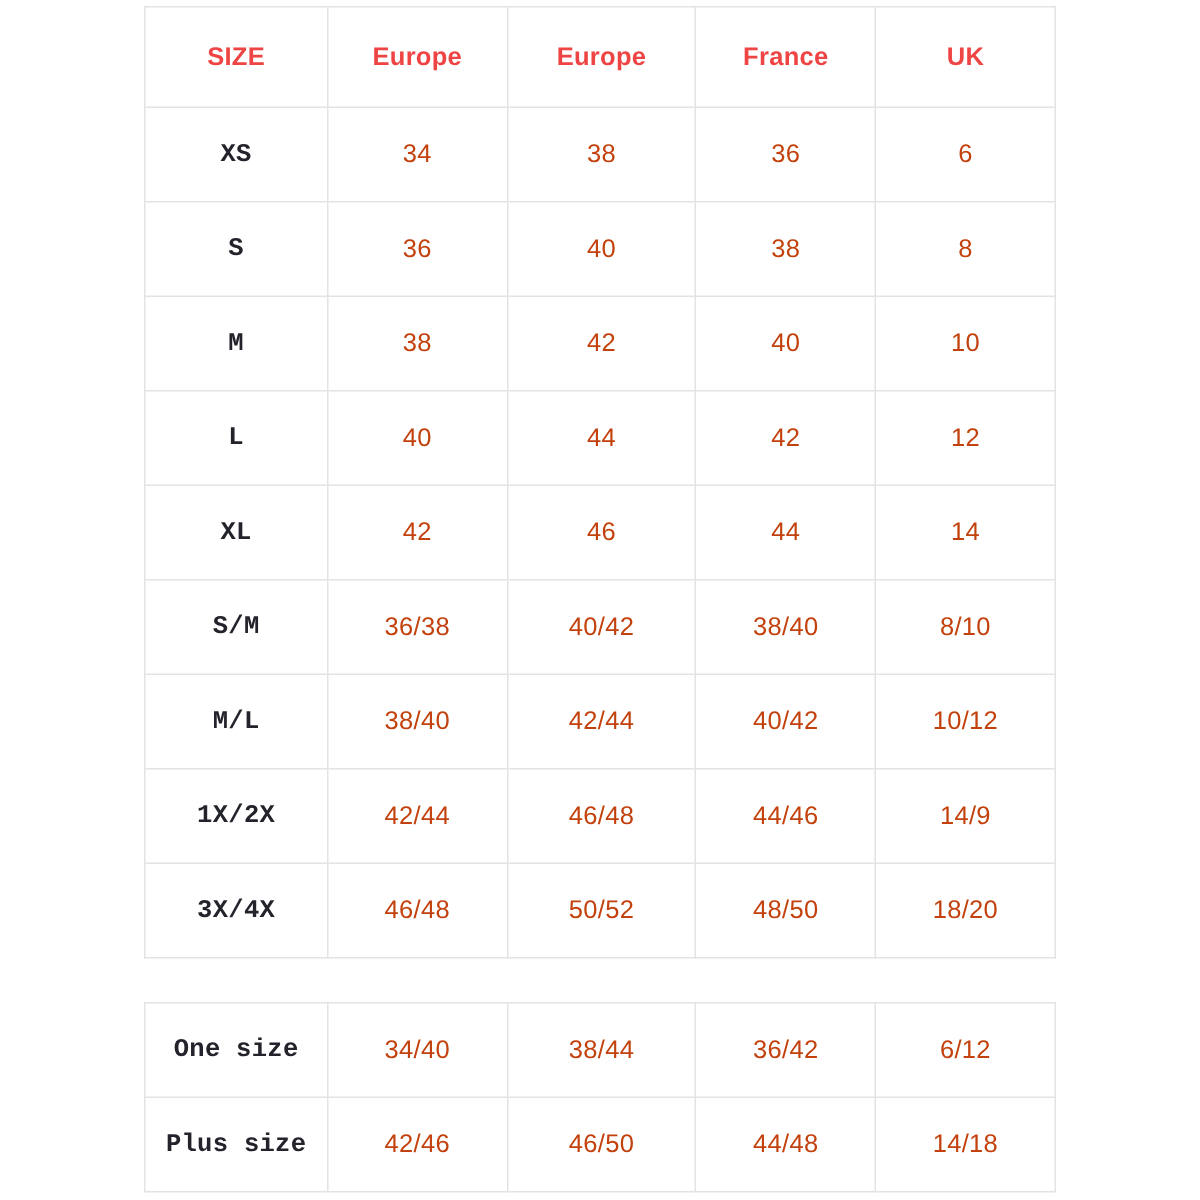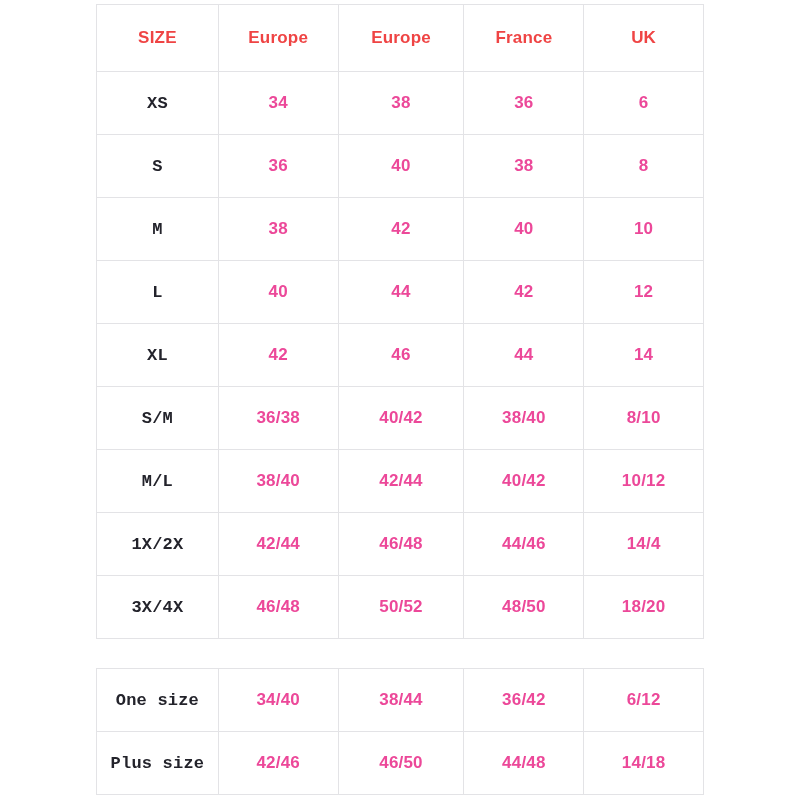--- a/index.html
+++ b/index.html
@@ -39,22 +39,22 @@
   col.c-fra   { width: 116px; }
   col.c-uk    { width: 116px; }
 
   td, th {
     border: 1px solid #e3e3e6;
     text-align: center;
     vertical-align: middle;
     padding: 0;
     height: 62px;
     font-size: 17px;
-    font-weight: 700;
-    color: #ec4899;
+    font-weight: 400;
+    color: #c2410c;
     letter-spacing: .2px;
   }
   th {
     font-weight: 700;
     font-size: 17px;
     color: #ef4444;
     height: 66px;
   }
   td.size-cell {
     font-weight: 700;
@@ -135,21 +135,21 @@
           <td>38/40</td>
           <td>42/44</td>
           <td>40/42</td>
           <td>10/12</td>
         </tr>
         <tr>
           <td class="size-cell">1X/2X</td>
           <td>42/44</td>
           <td>46/48</td>
           <td>44/46</td>
-          <td>14/4</td>
+          <td>14/9</td>
         </tr>
         <tr>
           <td class="size-cell">3X/4X</td>
           <td>46/48</td>
           <td>50/52</td>
           <td>48/50</td>
           <td>18/20</td>
         </tr>
       </tbody>
     </table>

